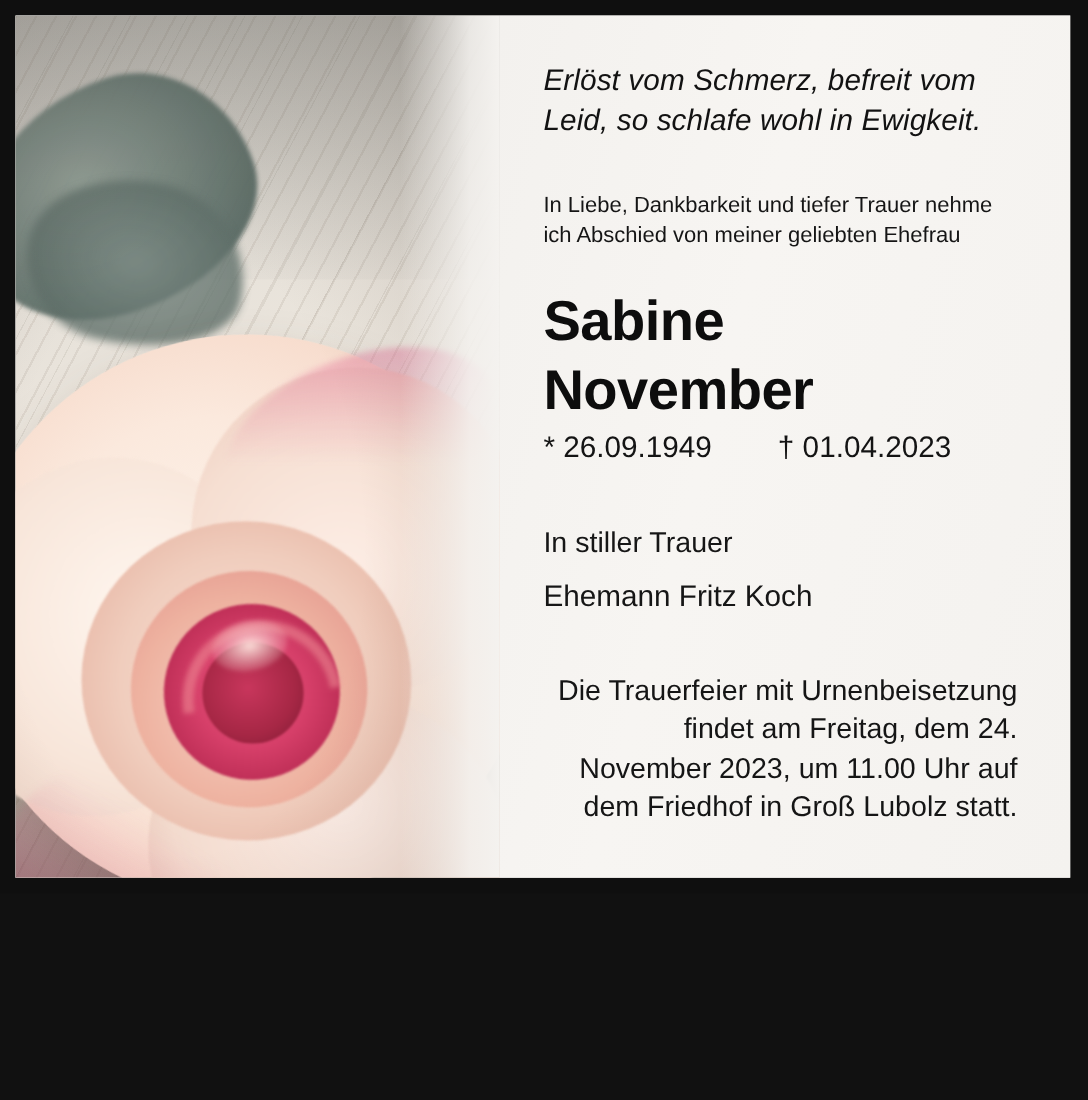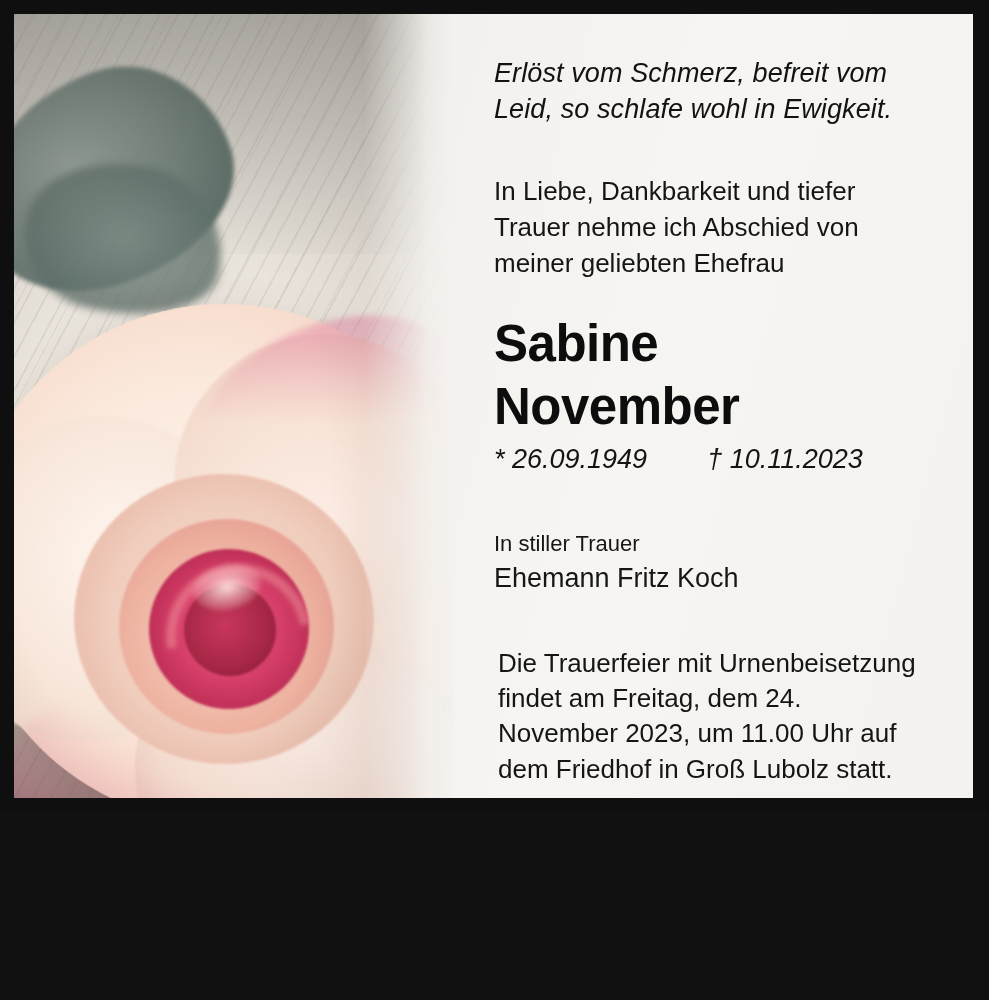--- a/index.html
+++ b/index.html
@@ -195,56 +195,56 @@
   }
   .verse {
     font-style: italic;
     font-size: 27px;
     line-height: 1.33;
     letter-spacing: 0.1px;
     margin: 0 0 46px 0;
     color: #121212;
   }
   .intro {
-    font-size: 26px;
+    font-size: 20px;
     line-height: 1.38;
     margin: 0 0 36px 0;
     color: #151515;
   }
   .name {
     font-weight: bold;
     font-size: 51px;
     line-height: 1.04;
     letter-spacing: -0.5px;
     margin: 0 0 10px 0;
     color: #0d0d0d;
   }
   .dates {
     font-size: 27px;
     margin: 0 0 56px 0;
     color: #141414;
     display: flex;
     gap: 60px;
-    font-style: italic;
   }
   .dates span { white-space: nowrap; }
   .mourning-label {
-    font-size: 22px;
-    margin: 0 0 6px 0;
+    font-size: 26px;
+    margin: 0 0 18px 0;
   }
   .mourning-name {
     font-size: 27px;
     font-weight: normal;
     margin: 0 0 52px 0;
   }
   .ceremony {
     font-size: 26px;
     line-height: 1.36;
     margin: 4px;
     color: #151515;
+    text-align: right;
   }
 </style>
 </head>
 <body>
 
 <div class="obituary">
   <div class="card">
 
     <div class="photo">
       <div class="wood"></div>
@@ -270,21 +270,21 @@
       <div class="photo-fade"></div>
     </div>
 
     <div class="text-panel">
       <p class="verse">Erlöst vom Schmerz, befreit vom Leid, so schlafe wohl in Ewigkeit.</p>
       <p class="intro">In Liebe, Dankbarkeit und tiefer Trauer nehme ich Abschied von meiner geliebten Ehefrau</p>
       <div class="name">Sabine</div>
       <div class="name">November</div>
       <div class="dates">
         <span>* 26.09.1949</span>
-        <span>† 10.11.2023</span>
+        <span>† 01.04.2023</span>
       </div>
       <p class="mourning-label">In stiller Trauer</p>
       <p class="mourning-name">Ehemann Fritz Koch</p>
       <p class="ceremony">Die Trauerfeier mit Urnenbeisetzung findet am Freitag, dem 24. November 2023, um 11.00 Uhr auf dem Friedhof in Groß Lubolz statt.</p>
     </div>
 
   </div>
 </div>
 
 </body></html>

